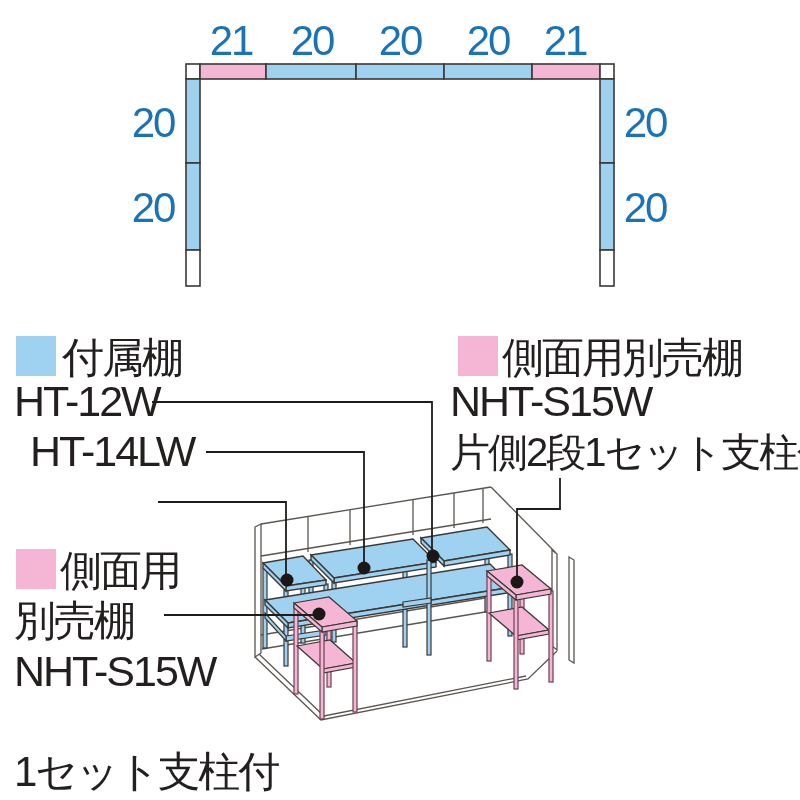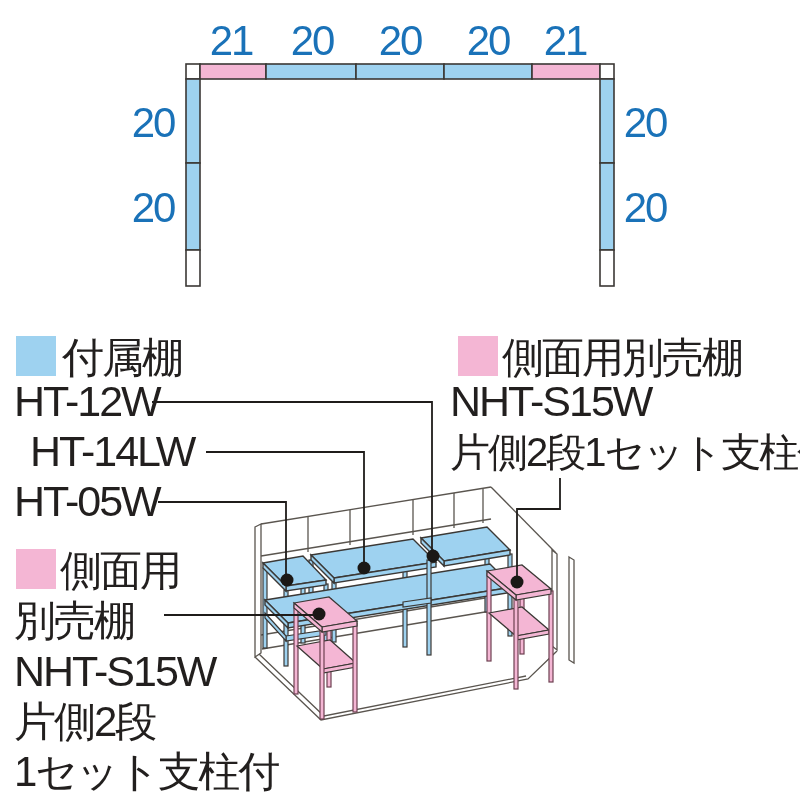--- a/index.html
+++ b/index.html
@@ -175,27 +175,25 @@
       <circle cx="319" cy="614" r="6.5"></circle>
       <circle cx="517" cy="582" r="6.5"></circle>
     </g>
   </g>
 </svg>
 
   <span class="sq sq-blue" style="left:16px;top:336px;"></span>
   <div class="abs jp" style="left:62px;top:337px;">付属棚</div>
   <div class="abs code" style="left:14px;top:380px;">HT-12W</div>
   <div class="abs code" style="left:14px;top:430px;margin-left:16px;">HT-14LW</div>
-  <div class="abs code" style="left:14px;top:480px;">HT-05W</div>
 
   <span class="sq sq-pink" style="left:458px;top:336px;"></span>
   <div class="abs jp" style="left:502px;top:337px;">側面用別売棚</div>
   <div class="abs code" style="left:450px;top:380px;">NHT-S15W</div>
   <div class="abs jp" style="left:450px;top:432px;font-size:40px;">片側2段1セット支柱付</div>
 
   <span class="sq sq-pink" style="left:16px;top:549px;"></span>
   <div class="abs jp" style="left:60px;top:550px;text-align:right;">側面用</div>
   <div class="abs jp" style="left:14px;top:600px;">別売棚</div>
   <div class="abs code" style="left:14px;top:650px;">NHT-S15W</div>
-  <div class="abs jp" style="left:14px;top:701px;">片側2段</div>
   <div class="abs jp" style="left:14px;top:751px;text-align:right;">1セット支柱付</div>
 
 </div>
 
 </body></html>

